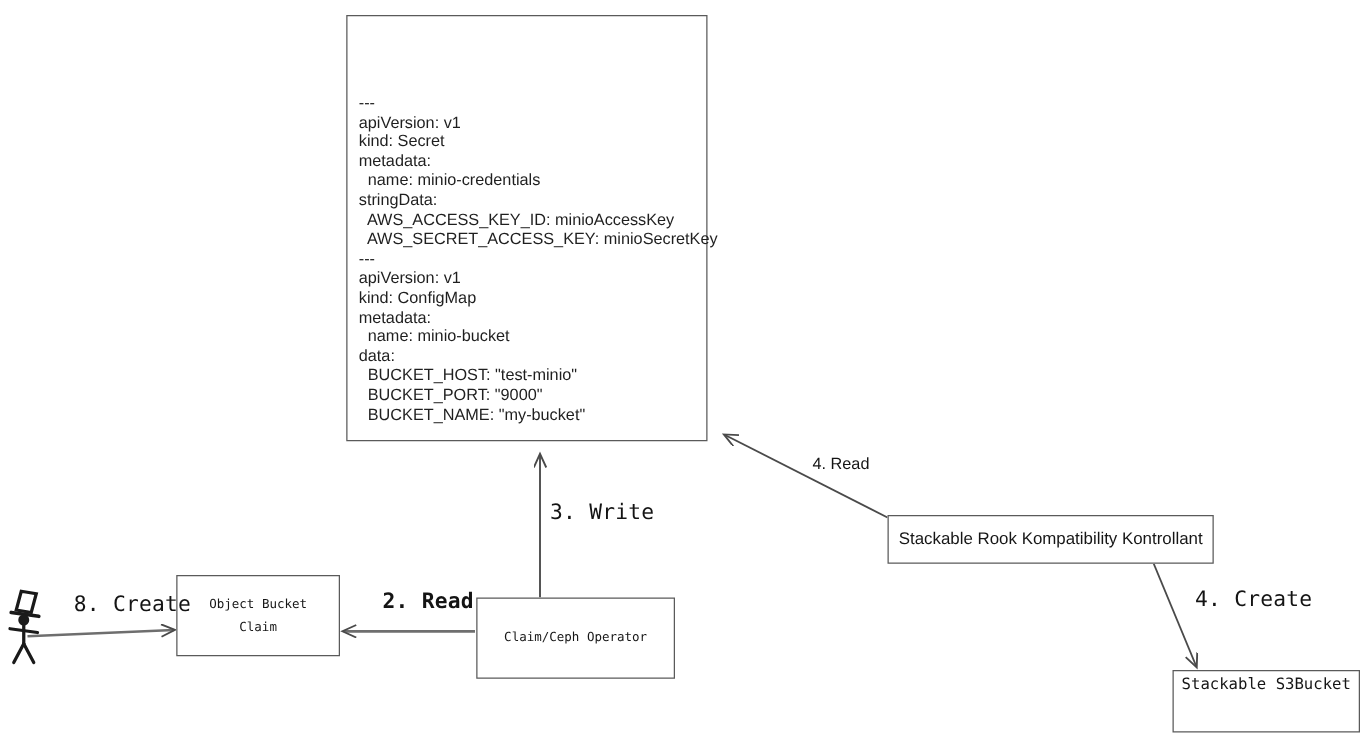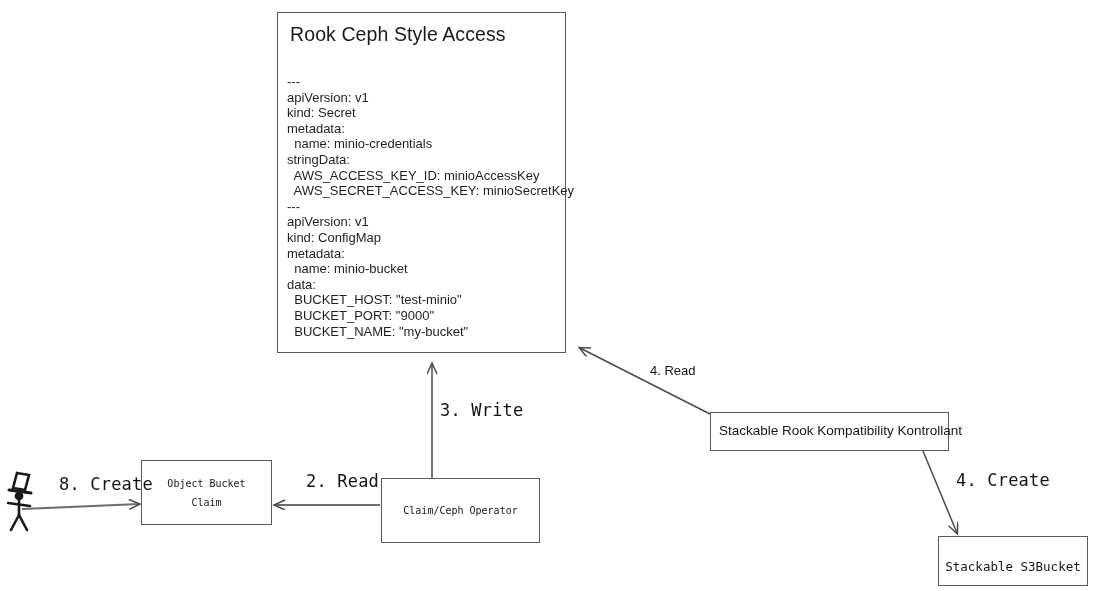--- a/index.html
+++ b/index.html
@@ -71,56 +71,56 @@
     left: 381px;
     top: 478px;
     width: 159px;
     height: 65px;
   }
   #operator-box .node-label { top: 22px; }
 
   #srkk-box {
     left: 710px;
     top: 412px;
-    width: 239px;
+    width: 261px;
     height: 39px;
   }
   #srkk-label {
     position: absolute;
     left: 8px;
     top: 10px;
     font-size: 13.5px;
     color: #161616;
     white-space: nowrap;
   }
 
   #s3bucket-box {
     left: 938px;
     top: 536px;
     width: 150px;
     height: 50px;
   }
-  #s3bucket-box .node-label { top: 20px; font-size: 12.5px; }
+  #s3bucket-box .node-label { top: 0; font-size: 12.5px; }
 
   
   .arrow-label {
     position: absolute;
     font-family: "DejaVu Sans Mono", monospace;
     font-size: 17px;
     color: #141414;
     white-space: nowrap;
     letter-spacing: 0.2px;
   }
   .arrow-label.sans {
     font-family: "Liberation Sans", sans-serif;
     font-size: 13px;
     letter-spacing: 0;
   }
   #label-create1 { left: 59px;  top: 474px; }
-  #label-read2   { left: 306px; top: 471px; }
+  #label-read2   { left: 306px; top: 471px; font-weight: bold; }
   #label-write3  { left: 440px; top: 400px; }
   #label-read4   { left: 650px; top: 363px; }
   #label-create5 { left: 956px; top: 470px; }
 
   svg.lines {
     position: absolute;
     left: 0;
     top: 0;
     width: 1094px;
     height: 591px;
@@ -171,21 +171,20 @@
       <path d="M15,30 L15,45"></path>
 
       <path d="M4,33 L26,36"></path>
 
       <path d="M15,45 L7,60"></path>
       <path d="M15,45 L23,60"></path>
     </g>
   </svg>
 
   <div class="box" id="yaml-panel">
-    <div id="yaml-title">Rook Ceph Style Access</div>
     <div id="yaml-body">---
 apiVersion: v1
 kind: Secret
 metadata:
   name: minio-credentials
 stringData:
   AWS_ACCESS_KEY_ID: minioAccessKey
   AWS_SECRET_ACCESS_KEY: minioSecretKey
 ---
 apiVersion: v1

